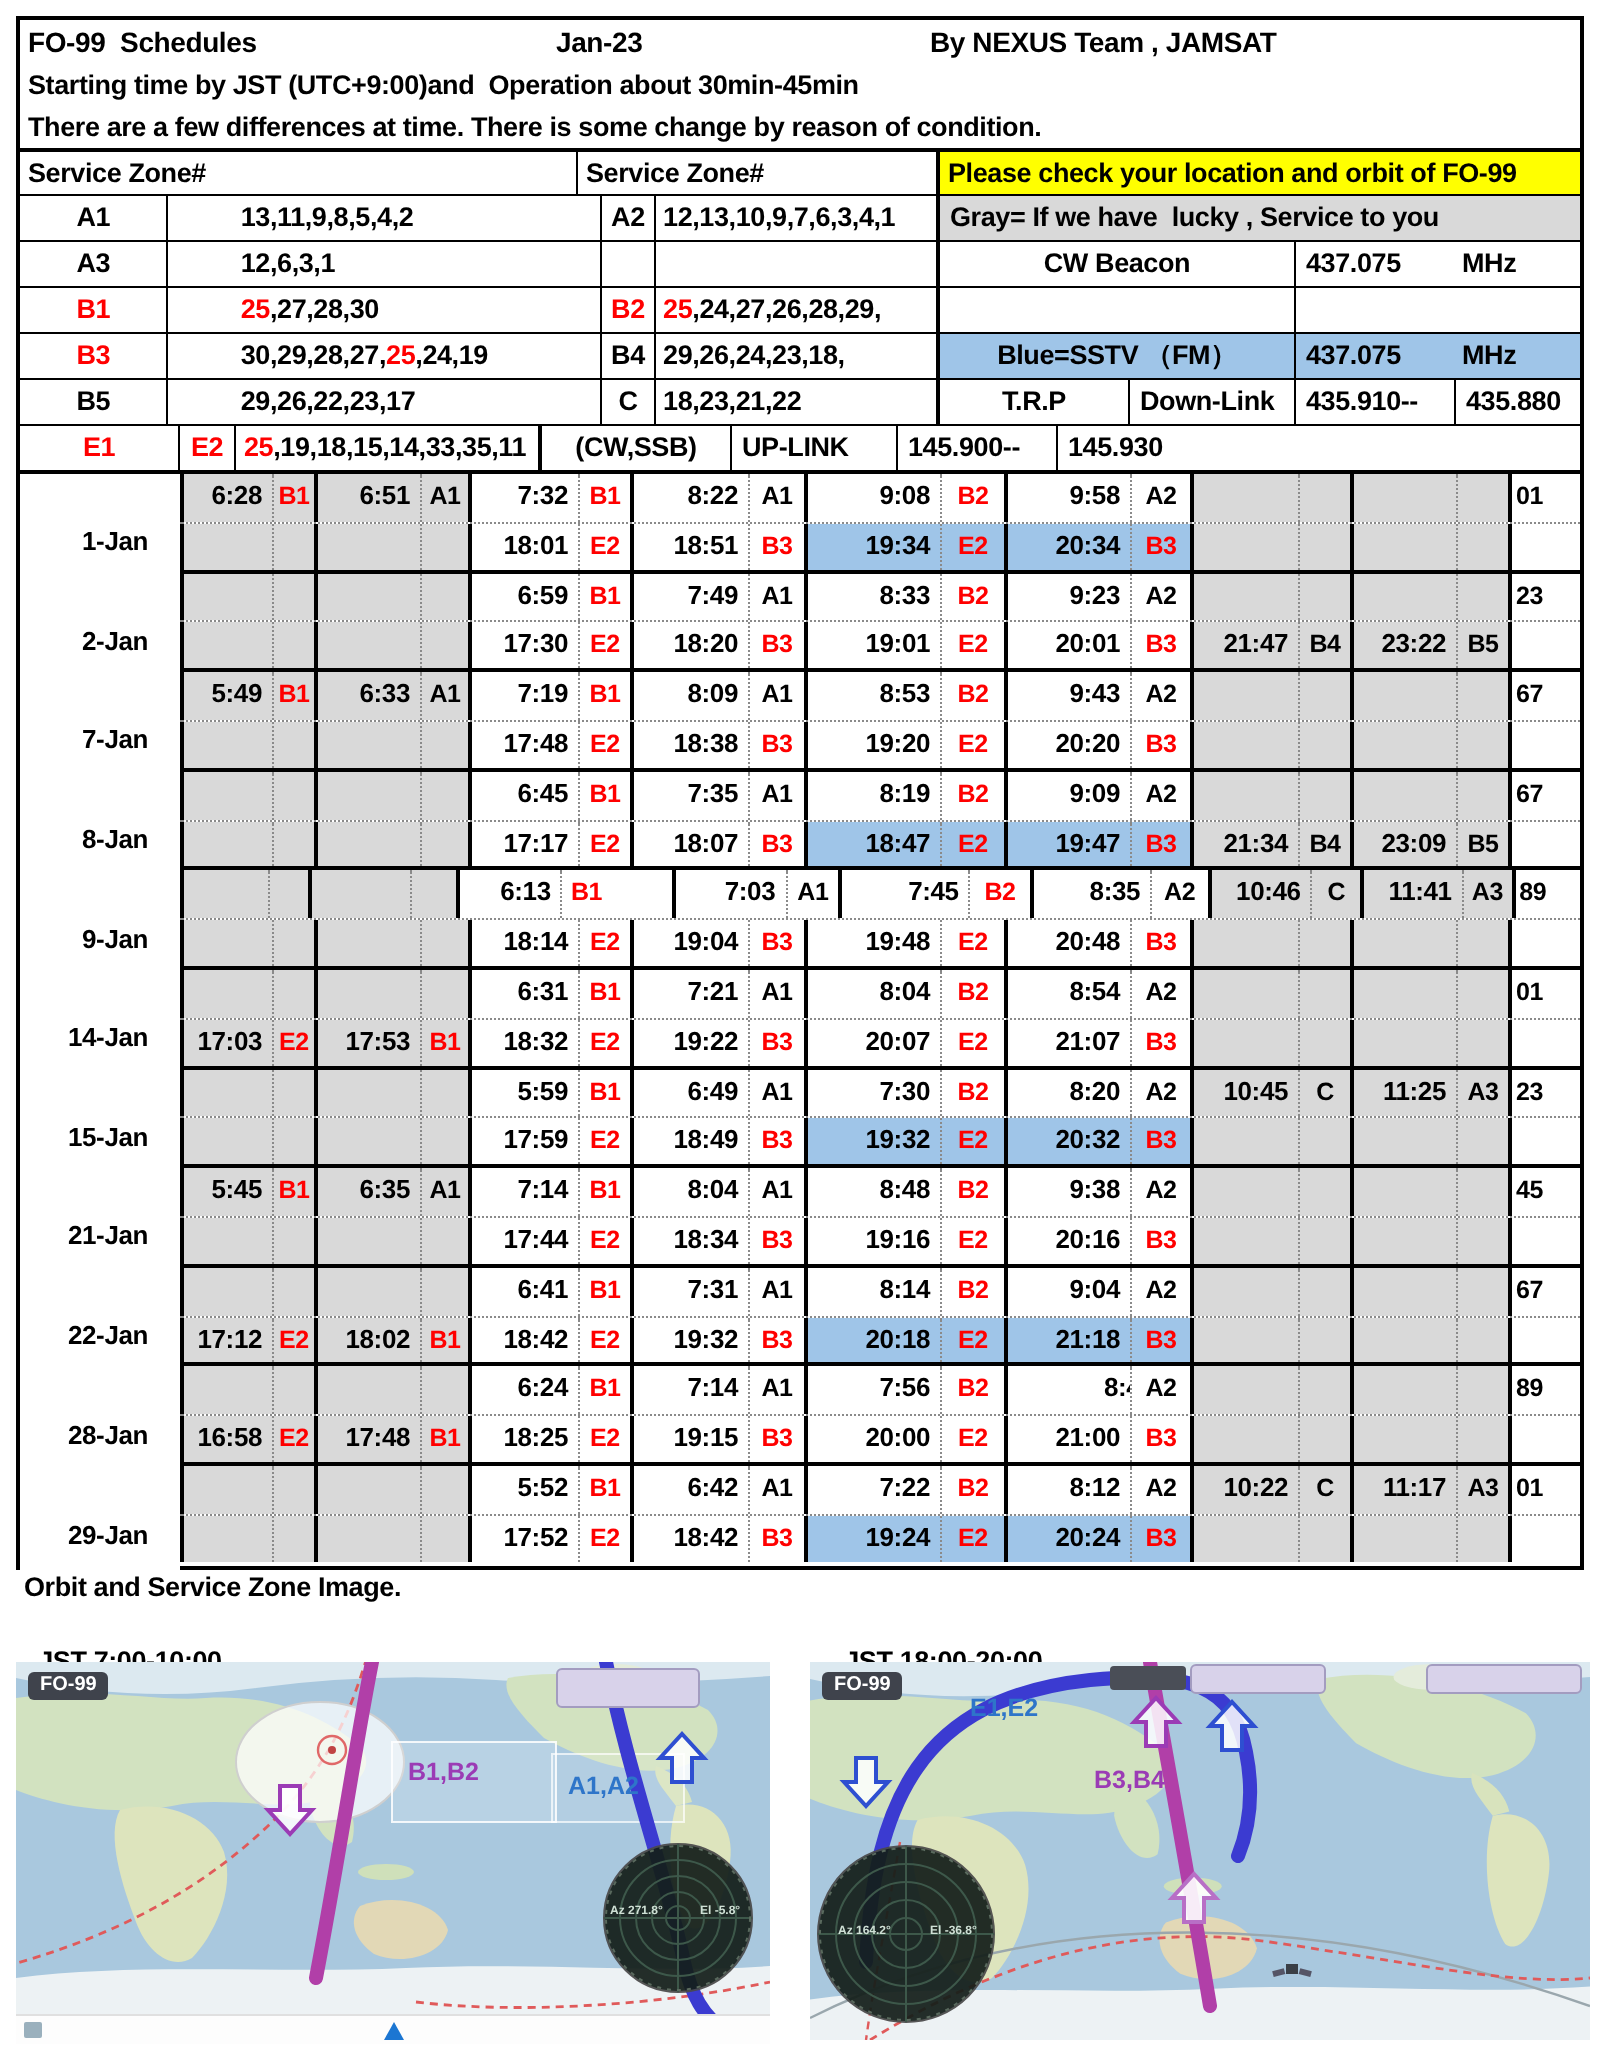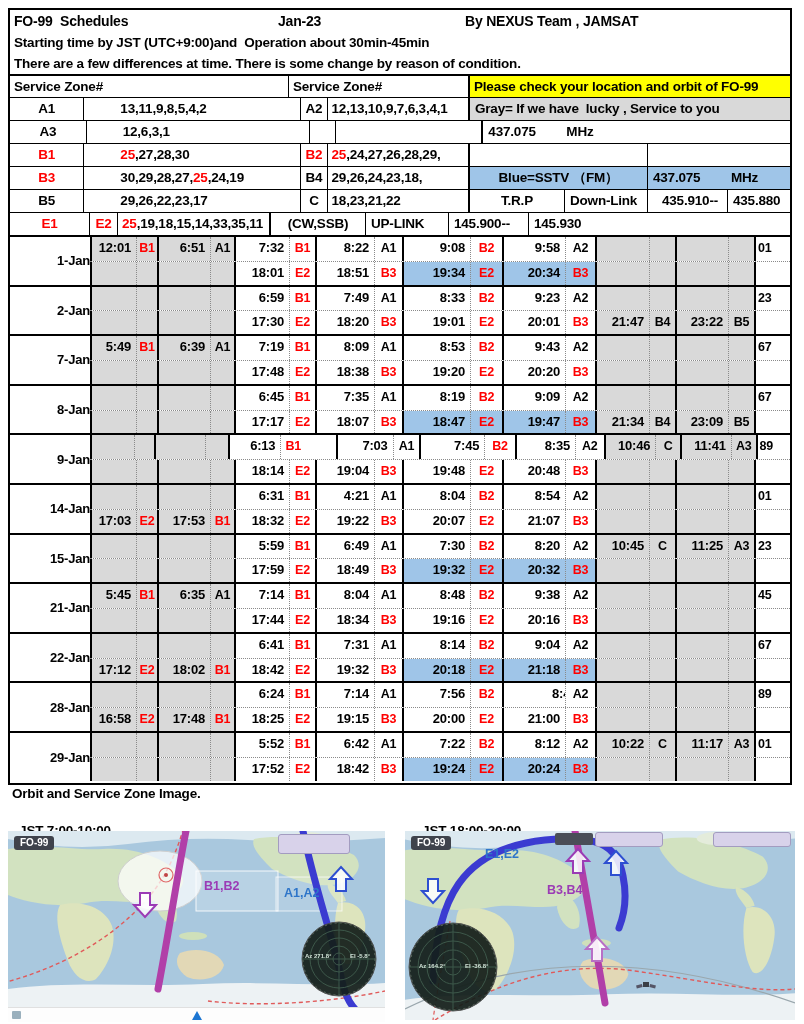--- a/index.html
+++ b/index.html
@@ -25,21 +25,21 @@
   .ip{box-sizing:border-box;border-left:1px solid #000;padding-left:5px;white-space:pre;overflow:hidden;}
   .ip:first-child{border-left:none;}
   .ip.center{text-align:center;padding-left:0;}
   .ip.graybg{background:#d9d9d9;}
   .ip.bluebg{background:#9fc5e8;}
   .freqspan{display:inline-block;width:78px;}
   .red{color:#ff0000;}
   
   .s-group{position:relative;height:49.6px;box-sizing:border-box;border-bottom:2px solid #000;}
   .s-group:last-child{border-bottom:none;}
-  .s-date{position:absolute;left:0;top:0;width:80px;height:100%;display:flex;align-items:center;justify-content:flex-end;padding-right:0;box-sizing:border-box;font-size:13px;background:#fff;}
+  .s-date{position:absolute;left:0;top:10px;width:80px;height:100%;display:flex;align-items:center;justify-content:flex-end;padding-right:16px;box-sizing:border-box;font-size:13px;background:#fff;}
   .s-sub{margin-left:80px;display:flex;height:23.8px;box-sizing:border-box;}
   .s-bot{border-top:1px dotted #8a8a8a;}
   .s-sub>div{box-sizing:border-box;line-height:22.5px;overflow:hidden;}
   .tcell{border-left:2px solid #000;text-align:right;padding-right:5px;font-size:13px;}
   .zcell{border-left:1px dotted #8a8a8a;text-align:center;font-size:12.5px;}
   .ncell{border-left:2px solid #000;font-size:12.5px;padding-left:2px;background:#fff;}
   .bg-gray{background:#d9d9d9;}
   .bg-blue{background:#9fc5e8;}
   
   .maps-title{position:absolute;left:12px;top:786px;font-size:13.5px;}
@@ -85,20 +85,21 @@
         <div class="zr">
           <div class="ip graybg" style="width: 320px;">Gray= If we have  lucky , Service to you</div>
         </div>
       </div>
       <div class="zrow">
         <div class="zl">A3</div>
         <div class="zn"><span>12,6,3,1</span></div>
         <div class="zl2"></div>
         <div class="zn2"></div>
         <div class="zr">
+          <div class="ip center" style="width: 177px;">CW Beacon</div>
           <div class="ip" style="width: 143px;"><span class="freqspan">437.075</span><span>MHz</span></div>
         </div>
       </div>
       <div class="zrow">
         <div class="zl red">B1</div>
         <div class="zn"><span class="red">25</span><span>,27,28,30</span></div>
         <div class="zl2 red">B2</div>
         <div class="zn2"><span class="red">25</span><span>,24,27,26,28,29,</span></div>
         <div class="zr">
           <div class="ip" style="width: 177px;"></div>
@@ -116,41 +117,41 @@
         </div>
       </div>
       <div class="zrow">
         <div class="zl">B5</div>
         <div class="zn"><span>29,26,22,23,17</span></div>
         <div class="zl2">C</div>
         <div class="zn2"><span>18,23,21,22</span></div>
         <div class="zr">
           <div class="ip center" style="width: 94px;">T.R.P</div>
           <div class="ip" style="width: 83px;">Down-Link</div>
-          <div class="ip" style="width: 80px; text-align: center;">435.910--</div>
+          <div class="ip" style="width: 80px;">435.910--</div>
           <div class="ip" style="width: 63px;">435.880</div>
         </div>
       </div>
       <div class="zrow">
         <div class="zl red">E1</div>
         <div class="zl2 red">E2</div>
         <div class="zn2"><span class="red">25</span><span>,19,18,15,14,33,35,11</span></div>
         <div class="zr">
           <div class="ip center" style="width: 94px;">(CW,SSB)</div>
           <div class="ip" style="width: 83px;">UP-LINK</div>
           <div class="ip" style="width: 80px;">145.900--</div>
           <div class="ip" style="width: 63px;">145.930</div>
         </div>
       </div>
     </div>
   <div>
       <div class="s-group">
         <div class="s-date">1-Jan</div>
         <div class="s-sub">
-          <div class="tcell bg-gray" style="width: 46px;">12:01</div>
+          <div class="tcell bg-gray" style="width: 46px;">6:28</div>
           <div class="zcell bg-gray red" style="width: 21px;">B1</div>
           <div class="tcell bg-gray" style="width: 53px;">6:51</div>
           <div class="zcell bg-gray" style="width: 24px;">A1</div>
           <div class="tcell" style="width: 55px;">7:32</div>
           <div class="zcell red" style="width: 26px;">B1</div>
           <div class="tcell" style="width: 59px;">8:22</div>
           <div class="zcell" style="width: 28px;">A1</div>
           <div class="tcell" style="width: 68px;">9:08</div>
           <div class="zcell red" style="width: 32px;">B2</div>
           <div class="tcell" style="width: 63px;">9:58</div>
@@ -220,21 +221,21 @@
           <div class="tcell bg-gray" style="width: 53px;">23:22</div>
           <div class="zcell bg-gray" style="width: 26px;">B5</div>
           <div class="ncell" style="width: 36px;"></div>
         </div>
       </div>
       <div class="s-group">
         <div class="s-date">7-Jan</div>
         <div class="s-sub">
           <div class="tcell bg-gray" style="width: 46px;">5:49</div>
           <div class="zcell bg-gray red" style="width: 21px;">B1</div>
-          <div class="tcell bg-gray" style="width: 53px;">6:39</div>
+          <div class="tcell bg-gray" style="width: 53px;">6:33</div>
           <div class="zcell bg-gray" style="width: 24px;">A1</div>
           <div class="tcell" style="width: 55px;">7:19</div>
           <div class="zcell red" style="width: 26px;">B1</div>
           <div class="tcell" style="width: 59px;">8:09</div>
           <div class="zcell" style="width: 28px;">A1</div>
           <div class="tcell" style="width: 68px;">8:53</div>
           <div class="zcell red" style="width: 32px;">B2</div>
           <div class="tcell" style="width: 63px;">9:43</div>
           <div class="zcell" style="width: 30px;">A2</div>
           <div class="tcell bg-gray" style="width: 54px;"></div>
@@ -347,21 +348,21 @@
       </div>
       <div class="s-group">
         <div class="s-date">14-Jan</div>
         <div class="s-sub">
           <div class="tcell bg-gray" style="width: 46px;"></div>
           <div class="zcell bg-gray" style="width: 21px;"></div>
           <div class="tcell bg-gray" style="width: 53px;"></div>
           <div class="zcell bg-gray" style="width: 24px;"></div>
           <div class="tcell" style="width: 55px;">6:31</div>
           <div class="zcell red" style="width: 26px;">B1</div>
-          <div class="tcell" style="width: 59px;">4:21</div>
+          <div class="tcell" style="width: 59px;">7:21</div>
           <div class="zcell" style="width: 28px;">A1</div>
           <div class="tcell" style="width: 68px;">8:04</div>
           <div class="zcell red" style="width: 32px;">B2</div>
           <div class="tcell" style="width: 63px;">8:54</div>
           <div class="zcell" style="width: 30px;">A2</div>
           <div class="tcell bg-gray" style="width: 54px;"></div>
           <div class="zcell bg-gray" style="width: 26px;"></div>
           <div class="tcell bg-gray" style="width: 53px;"></div>
           <div class="zcell bg-gray" style="width: 26px;"></div>
           <div class="ncell" style="width: 36px;">01</div>

